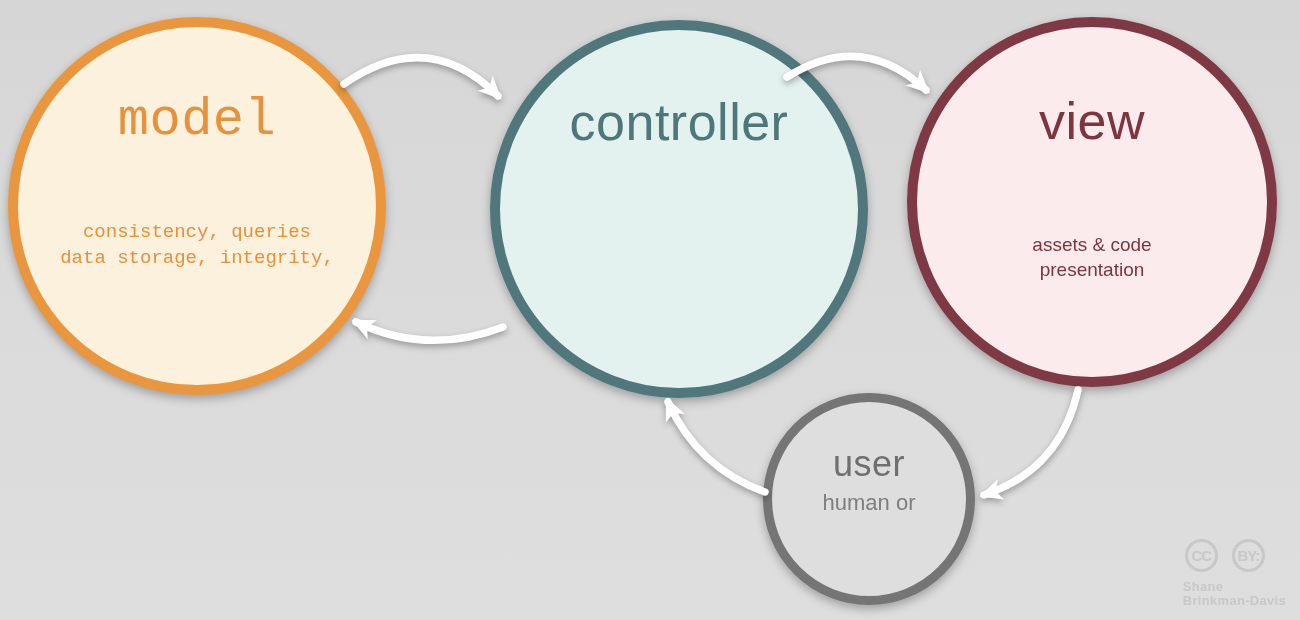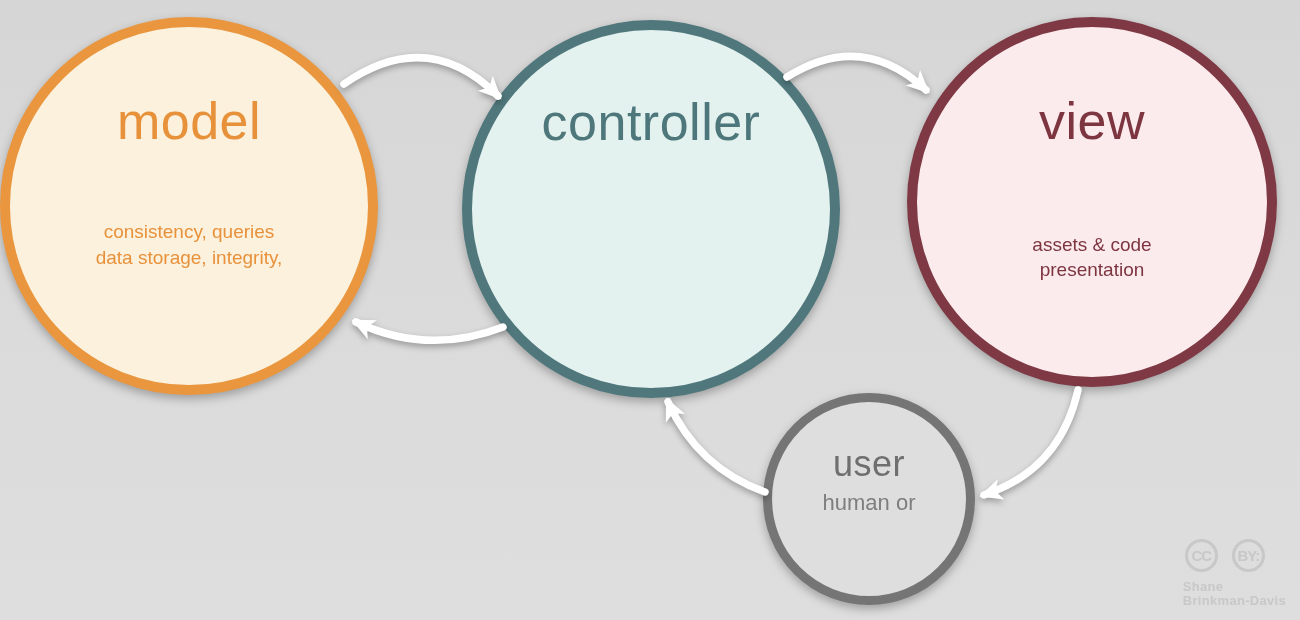--- a/index.html
+++ b/index.html
@@ -17,22 +17,22 @@
   }
   .node {
     position: absolute;
     border-radius: 50%;
     background: var(--fill);
     border: 10px solid var(--border);
     color: var(--text);
     filter: drop-shadow(0 4px 5px rgba(0,0,0,0.28));
     z-index: 1;
   }
-  #node-model      { left:   0; top:  17px; width: 378px; height: 378px; }
-  #node-controller { left: 462px; top:  20px; width: 378px; height: 378px; }
+  #node-model      { left:   8px; top:  17px; width: 378px; height: 378px; font-family: Liberation Mono, monospace; }
+  #node-controller { left: 490px; top:  20px; width: 378px; height: 378px; }
   #node-view       { left: 907px; top:  17px; width: 370px; height: 370px; }
   #node-user       { left: 763px; top: 393px; width: 212px; height: 212px; border-width: 9px; }
 
   .node-title {
     position: absolute;
     left: 0; width: 100%;
     text-align: center;
     font-size: 52px;
     line-height: 1;
     letter-spacing: 0.5px;

